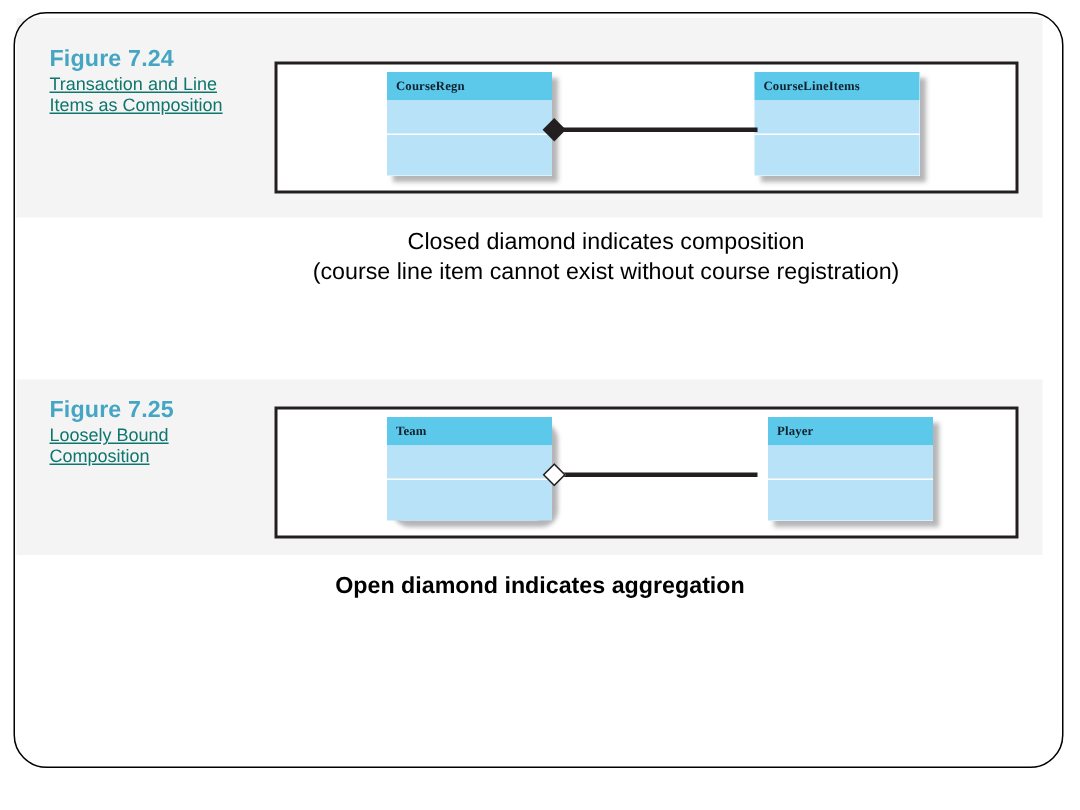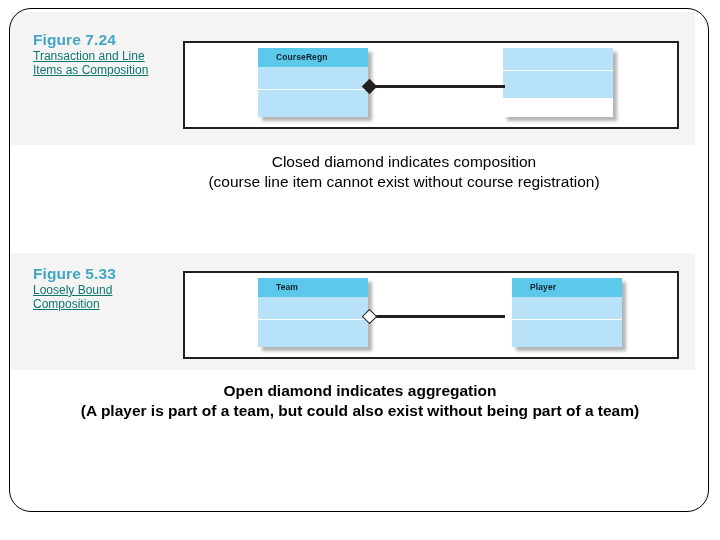--- a/index.html
+++ b/index.html
@@ -75,41 +75,41 @@
   .uml-class {
     position: absolute;
     width: 110px;
     height: 69px;
     box-shadow: 4px 4px 3px rgba(90,90,95,0.45);
   }
   .uml-header {
     height: 19px;
     background: #5cc8ea;
     color: #11222e;
-    font-family: Liberation Sans, sans-serif;
+    font-family: Liberation Serif, serif;
     font-weight: bold;
     font-size: 8.5px;
     line-height: 19px;
-    padding-left: 18px;
+    padding-left: 6px;
     box-sizing: border-box;
     letter-spacing: 0.1px;
     white-space: nowrap;
     overflow: hidden;
   }
   .uml-compartment {
     background: #b8e2f7;
     box-sizing: border-box;
   }
   .uml-compartment.c1 { height: 23px; border-bottom: 1.5px solid #ffffff; }
   .uml-compartment.c2 { height: 27px; }
 
   
   #class-coursereqn     { left: 258px; top: 48px; }
   #class-courselineitems{ left: 503px; top: 48px; }
-  #class-team           { left: 258px; top: 278px; }
+  #class-team           { left: 258px; top: 278px; border-radius: 11px; }
   #class-player         { left: 512px; top: 278px; }
 
   
   .assoc-line {
     position: absolute;
     height: 3px;
     background: #231f20;
   }
   #assoc-line-724 { left: 370px; top: 85px;  width: 135px; }
   #assoc-line-725 { left: 370px; top: 315px; width: 135px; }
@@ -159,34 +159,35 @@
 
   <div id="frame-724" class="diagram-frame"></div>
 
   <div id="class-coursereqn" class="uml-class">
     <div class="uml-header">CourseRegn</div>
     <div class="uml-compartment c1"></div>
     <div class="uml-compartment c2"></div>
   </div>
 
   <div id="class-courselineitems" class="uml-class">
+    <div class="uml-header">CourseLineItems</div>
     <div class="uml-compartment c1"></div>
     <div class="uml-compartment c2"></div>
   </div>
 
   <div id="assoc-line-724" class="assoc-line"></div>
   <div id="diamond-composition" class="diamond closed"></div>
 
   <div id="caption-composition" class="caption">
     <span class="caption-line">Closed diamond indicates composition</span>
     <span class="caption-line">(course line item cannot exist without course registration)</span>
   </div>
 
   <div id="fig-label-725" class="fig-label">
-    <div class="fig-number">Figure 5.33</div>
+    <div class="fig-number">Figure 7.25</div>
     <div class="fig-title">Loosely Bound</div>
     <div class="fig-title">Composition</div>
   </div>
 
   <div id="frame-725" class="diagram-frame"></div>
 
   <div id="class-team" class="uml-class">
     <div class="uml-header">Team</div>
     <div class="uml-compartment c1"></div>
     <div class="uml-compartment c2"></div>
@@ -196,16 +197,15 @@
     <div class="uml-header">Player</div>
     <div class="uml-compartment c1"></div>
     <div class="uml-compartment c2"></div>
   </div>
 
   <div id="assoc-line-725" class="assoc-line"></div>
   <div id="diamond-aggregation" class="diamond open"></div>
 
   <div id="caption-aggregation" class="caption">
     <span class="caption-line">Open diamond indicates aggregation</span>
-    <span class="caption-line">(A player is part of a team, but could also exist without being part of a team)</span>
   </div>
 
 </div>
 
 </body></html>

